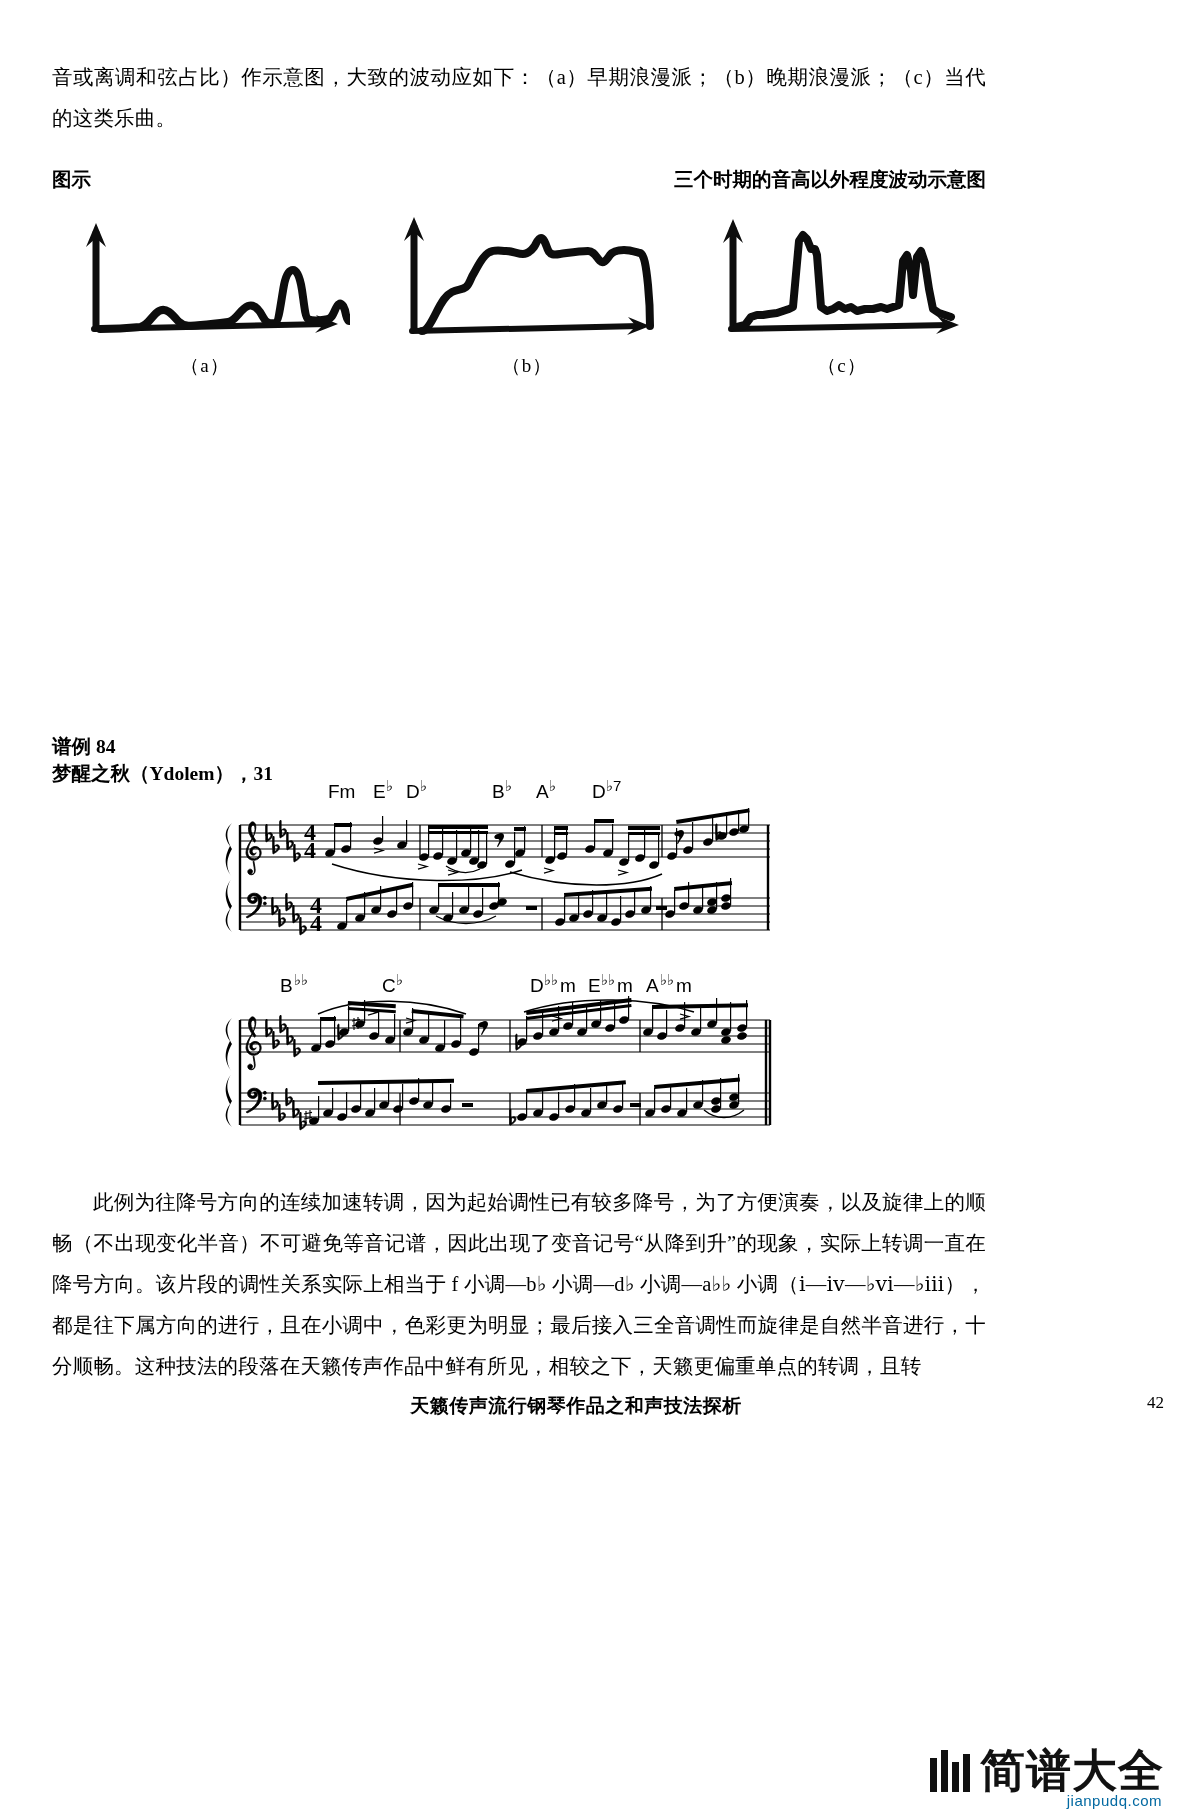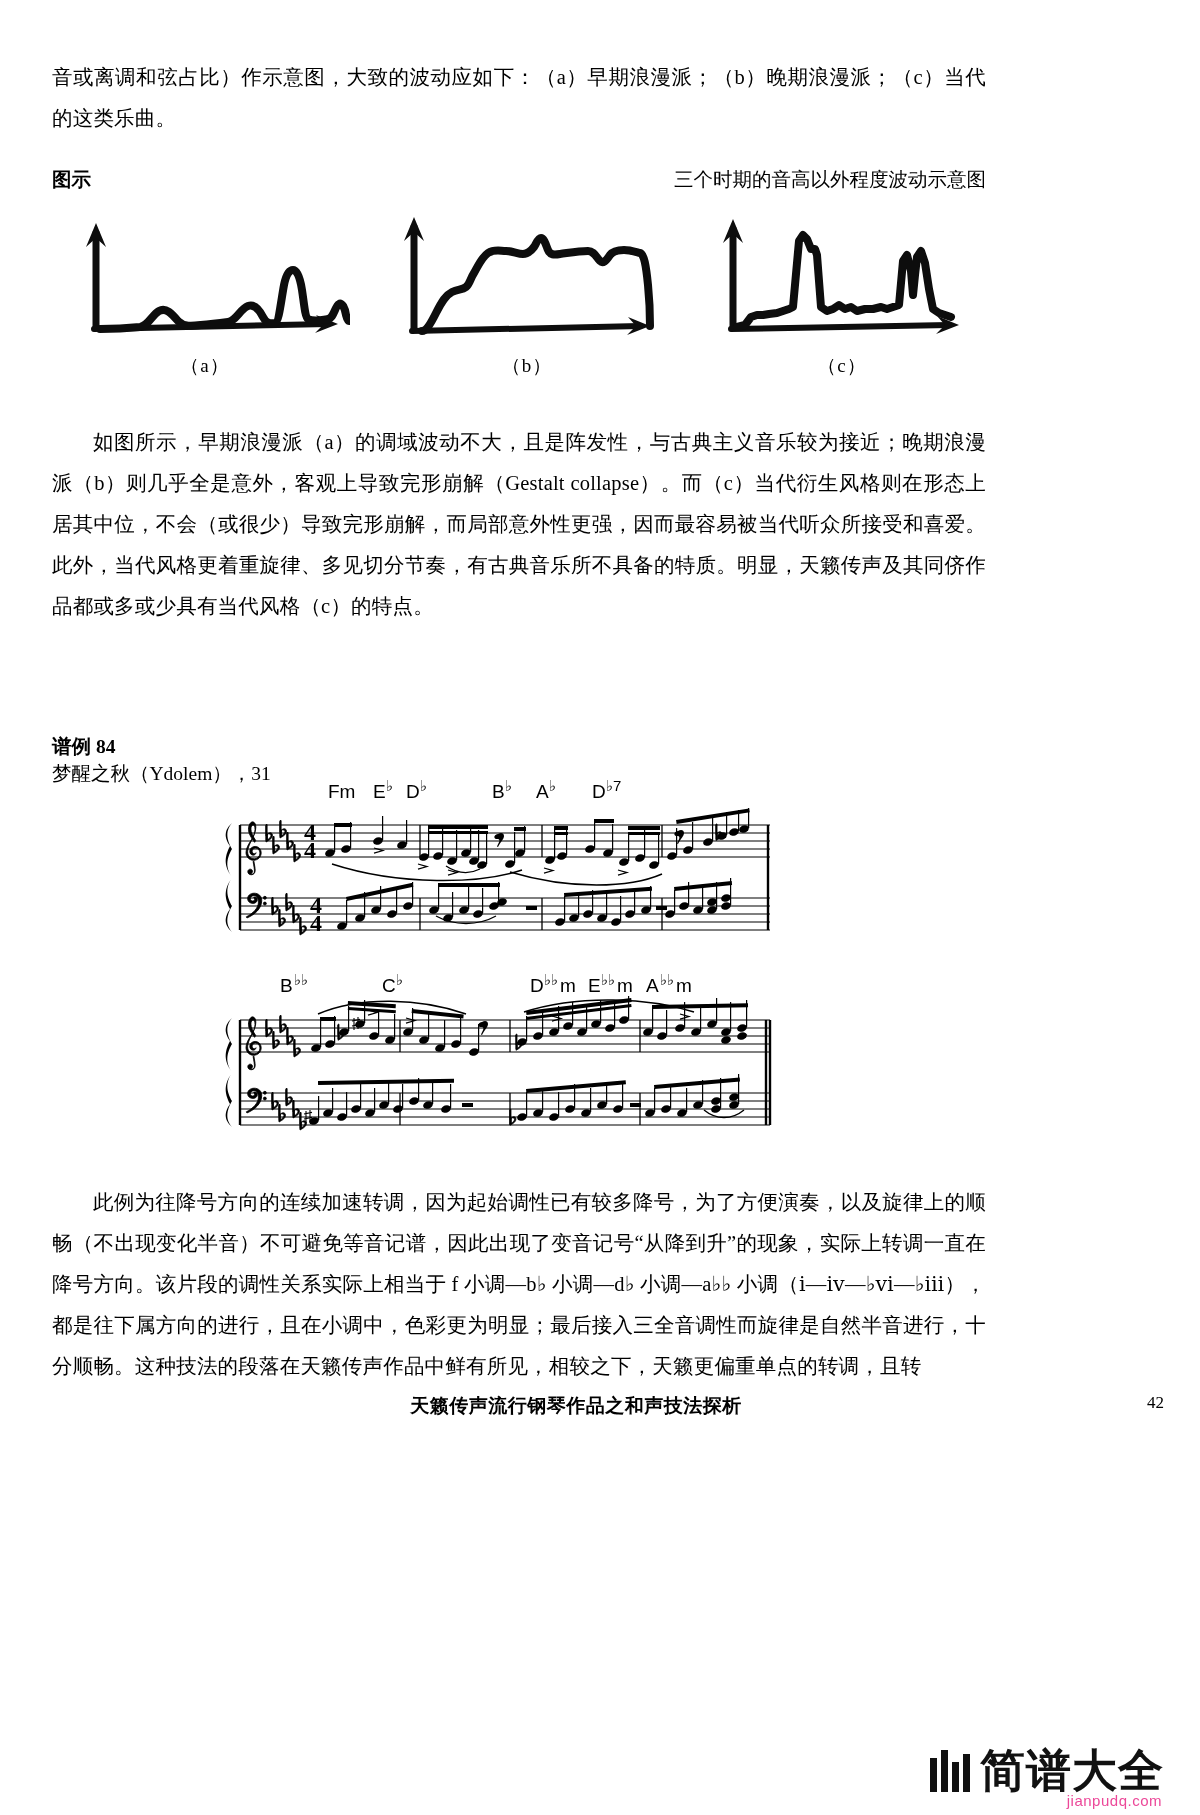--- a/index.html
+++ b/index.html
@@ -39,21 +39,21 @@
   .label-row {
     position: absolute;
     left: 52px;
     width: 934px;
     display: flex;
     justify-content: space-between;
     align-items: baseline;
     font-size: 19.5px;
   }
   .label-row .left { font-weight: 700; text-align: right; }
-  .label-row .right { font-weight: 400; }
+  .label-row .right { font-weight: 700; }
 
   
   .figures {
     position: absolute;
     left: 52px;
     top: 205px;
     width: 934px;
     height: 185px;
   }
   .fig {
@@ -114,21 +114,21 @@
     color: #111;
     letter-spacing: 1px;
     line-height: 1;
   }
   .logo-sub {
     position: absolute;
     right: 38px;
     bottom: 6px;
     font-family: "Liberation Sans", sans-serif;
     font-size: 15px;
-    color: #ec4899;
+    color: #0369a1;
     letter-spacing: 0.5px;
   }
 </style>
 </head>
 <body>
 
 <div class="page">
 
   <div class="body-col" style="top:57px;">
     <p class="para">音或离调和弦占比）作示意图，大致的波动应如下：（a）早期浪漫派；（b）晚期浪漫派；（c）当代的这类乐曲。</p>
@@ -220,23 +220,20 @@
                    L196,102 L202,100 L206,56 L210,50
                    L214,66 L216,90 L218,70 L220,52
                    L224,46 L228,58 L232,84 L236,104
                    L242,108 L248,110 L254,112" stroke-width="8"></path>
         </g>
       </svg>
       <div class="fig-cap">（c）</div>
     </div>
   </div>
 
-  <div class="body-col" style="top:422px;">
-    <p class="para indent">如图所示，早期浪漫派（a）的调域波动不大，且是阵发性，与古典主义音乐较为接近；晚期浪漫派（b）则几乎全是意外，客观上导致完形崩解（Gestalt collapse）。而（c）当代衍生风格则在形态上居其中位，不会（或很少）导致完形崩解，而局部意外性更强，因而最容易被当代听众所接受和喜爱。此外，当代风格更着重旋律、多见切分节奏，有古典音乐所不具备的特质。明显，天籁传声及其同侪作品都或多或少具有当代风格（c）的特点。</p>
-  </div>
 
 
   <div class="label-row" style="top:733px;flex-direction:column;">
     <span class="left">谱例 84</span>
     <span class="right">梦醒之秋（Ydolem），31</span>
   </div>
 
   <div class="score">
     <svg width="590" height="385" viewBox="0 0 590 385">
       <defs>

